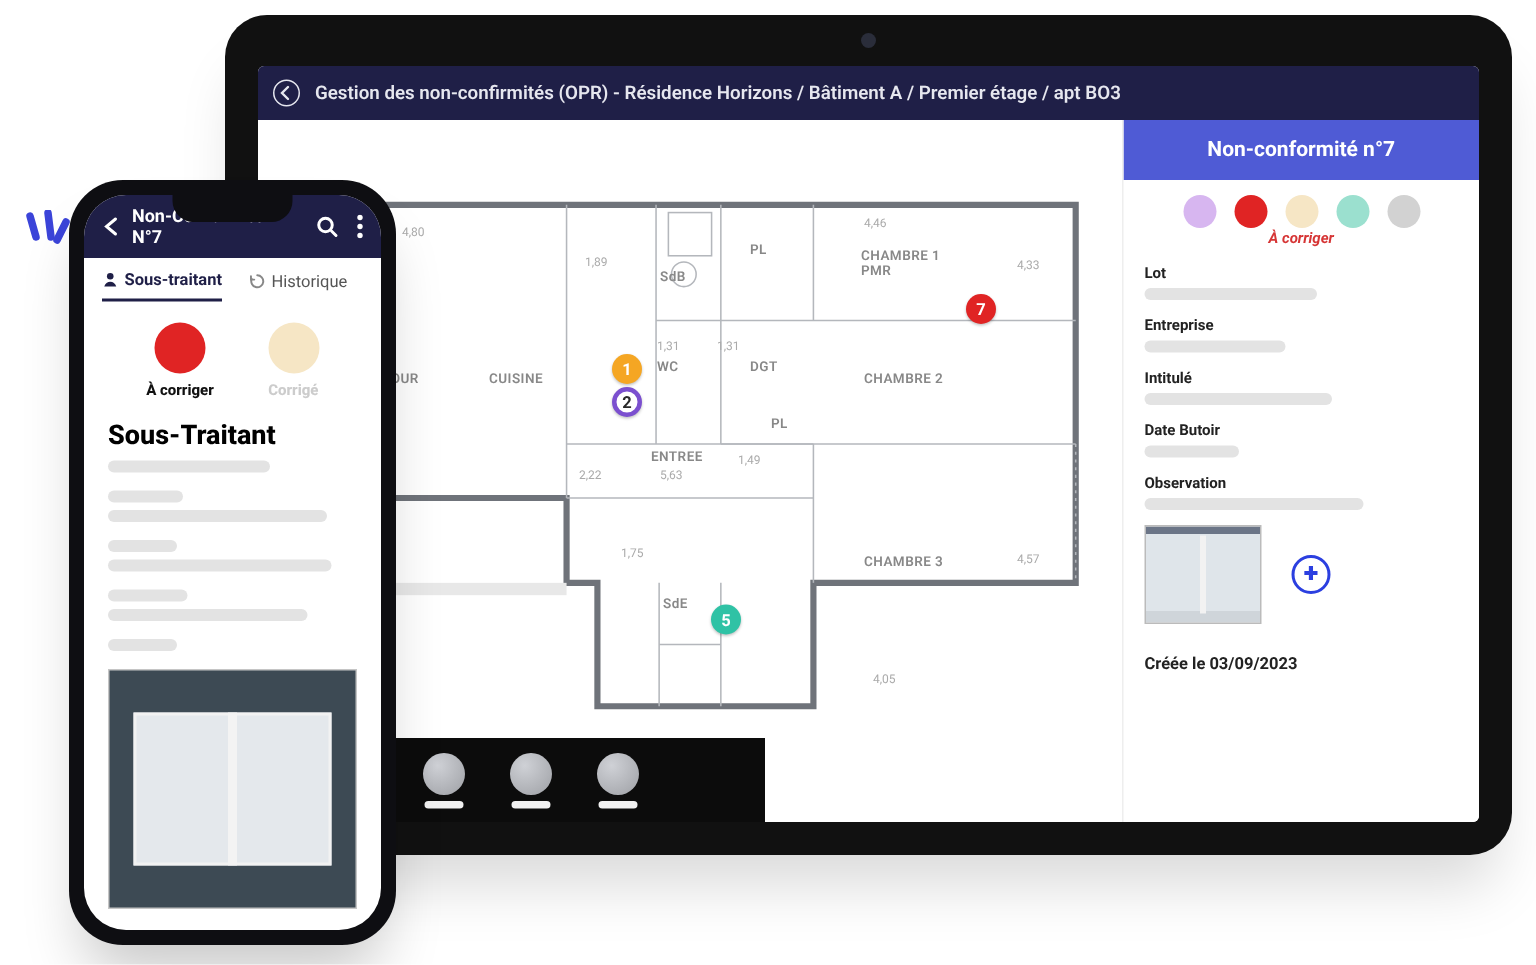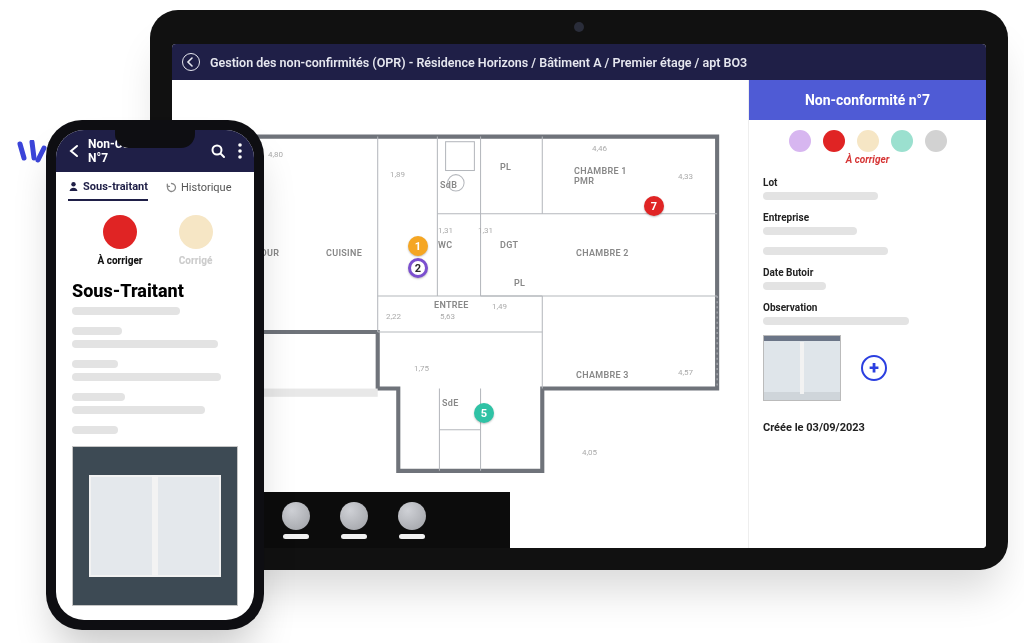--- a/index.html
+++ b/index.html
@@ -350,21 +350,21 @@
         <span class="room-label" style="left:402px; top:86px; white-space:pre; text-align:left">CHAMBRE 1
 PMR</span>
         <span class="room-label" style="left:404px; top:168px">CHAMBRE 2</span>
         <span class="room-label" style="left:404px; top:290px">CHAMBRE 3</span>
 
         <span class="dim-label" style="left:96px; top:70px">4,80</span>
         <span class="dim-label" style="left:18px; top:156px">5,39</span>
         <span class="dim-label" style="left:218px; top:90px">1,89</span>
         <span class="dim-label" style="left:266px; top:146px">1,31</span>
         <span class="dim-label" style="left:306px; top:146px">1,31</span>
-        <span class="dim-label" style="left:420px; top:64px">4,46</span>
+        <span class="dim-label" style="left:404px; top:64px">4,46</span>
         <span class="dim-label" style="left:214px; top:232px">2,22</span>
         <span class="dim-label" style="left:320px; top:222px">1,49</span>
         <span class="dim-label" style="left:242px; top:284px">1,75</span>
         <span class="dim-label" style="left:268px; top:232px">5,63</span>
         <span class="dim-label" style="left:506px; top:92px">4,33</span>
         <span class="dim-label" style="left:410px; top:368px">4,05</span>
         <span class="dim-label" style="left:506x; top:168px">2,61</span>
         <span class="dim-label" style="left:506px; top:288px">4,57</span>
 
         <div id="pins">
@@ -405,20 +405,21 @@
 
         <div class="field">
           <div class="field-label">Lot</div>
           <div class="skeleton" style="width:55%"></div>
         </div>
         <div class="field">
           <div class="field-label">Entreprise</div>
           <div class="skeleton" style="width:45%"></div>
         </div>
         <div class="field">
+          <div class="field-label">Intitulé</div>
           <div class="skeleton" style="width:60%"></div>
         </div>
         <div class="field">
           <div class="field-label">Date Butoir</div>
           <div class="skeleton" style="width:30%"></div>
         </div>
         <div class="field">
           <div class="field-label">Observation</div>
           <div class="skeleton" style="width:70%"></div>
         </div>

